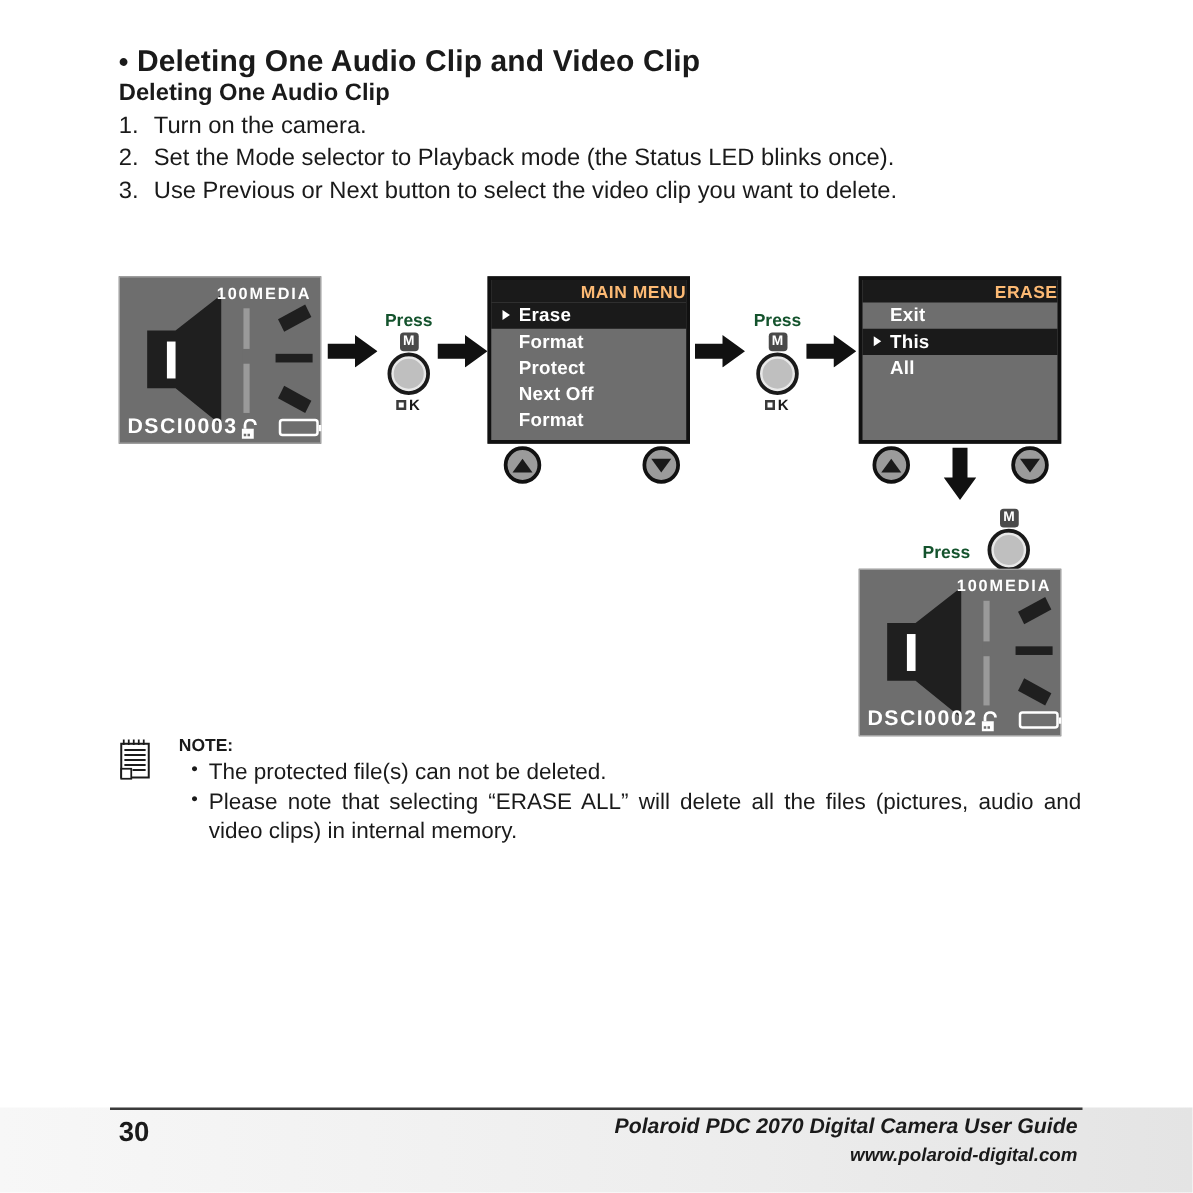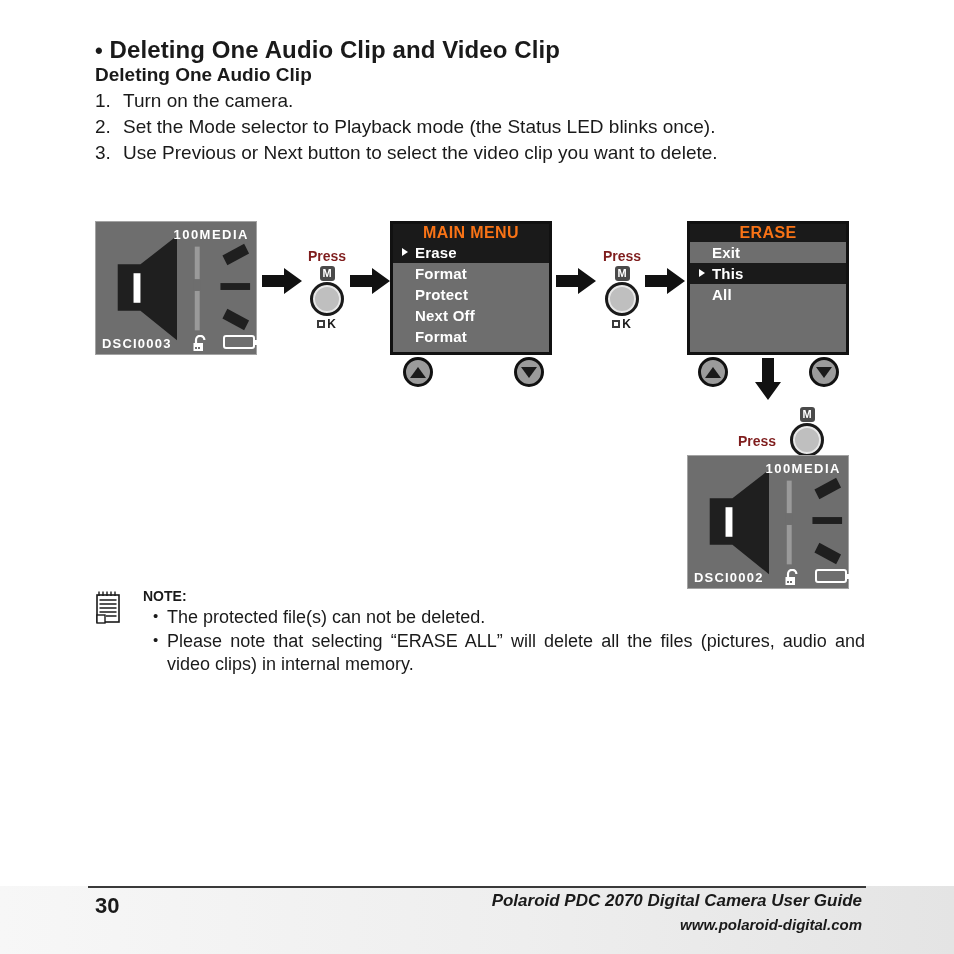--- a/index.html
+++ b/index.html
@@ -47,56 +47,56 @@
     text-align:right;
   }
   .lcd .media{
     position:absolute;right:7px;top:5px;
     color:#ffffff;font-size:13px;font-weight:bold;
     letter-spacing:1.5px;white-space:nowrap;
     z-index:4;
   }
   .lcd .fname{
     position:absolute;left:6px;bottom:3px;
-    color:#ffffff;font-size:13px;font-weight:bold;
+    color:#ffffff;font-size:17px;font-weight:bold;
     letter-spacing:1.2px;white-space:nowrap;z-index:4;margin-top:36px;
   }
   .spk{position:absolute;left:0;top:0;width:100%;height:100%;z-index:1;}
 
   
   .lock{position:absolute;z-index:4;}
   .batt{position:absolute;z-index:4;
     border:2px solid #ffffff;border-radius:3px;
     background:transparent;}
   .batt:after{content:"";position:absolute;right:-4px;top:3px;
     width:2px;height:5px;background:#ffffff;}
 
   
   .menu{
     position:absolute;background:#6e6e6e;
     border:3px solid #111111;box-sizing:border-box;
   }
   .menu .mtitle{
-    height:18px;line-height:18px;background:#1a1a1a;color:#f97316;
-    font-size:16px;font-weight:bold;text-align:center;letter-spacing:.4px;
+    height:18px;line-height:18px;background:#1a1a1a;color:#fdba74;
+    font-size:14px;font-weight:bold;text-align:right;letter-spacing:.4px;
   }
   .menu .mitem{
     height:21px;line-height:21px;color:#ffffff;font-size:15px;font-weight:bold;
     padding-left:22px;position:relative;letter-spacing:.2px;
   }
   .menu .mitem.sel{background:#1a1a1a;}
   .menu .mitem.sel:before{
     content:"";position:absolute;left:9px;top:6px;
     border-left:6px solid #ffffff;
     border-top:4px solid transparent;border-bottom:4px solid transparent;
   }
 
   
   .press-block{position:absolute;text-align:center;}
-  .press-lbl{font-size:14px;font-weight:bold;color:#7f1d1d;}
+  .press-lbl{font-size:14px;font-weight:bold;color:#14532d;}
   .mbadge{
     width:15px;height:15px;margin:2px auto 0;
     background:#4a4a4a;border-radius:3px;color:#ffffff;
     font-size:11px;font-weight:bold;line-height:15px;text-align:center;
   }
   .okbtn{
     width:34px;height:34px;margin:1px auto 0;border-radius:50%;
     background:#bfbfbf;border:3px solid #1a1a1a;box-sizing:border-box;
     box-shadow:inset 0 0 0 2px #e8e8e8;
   }

